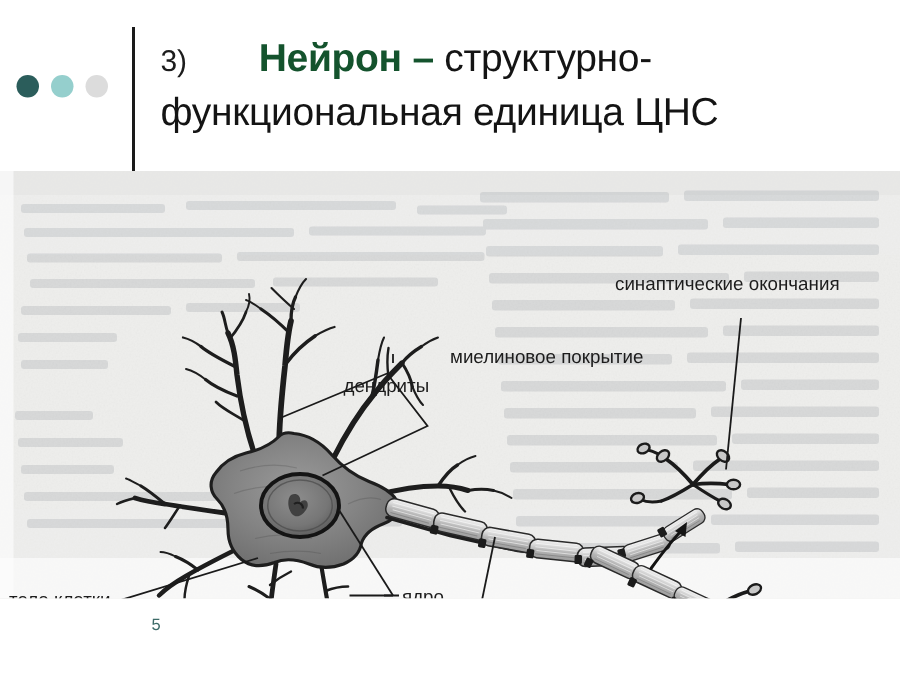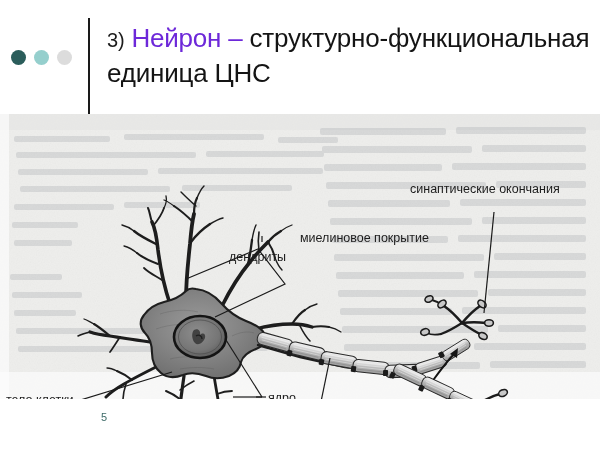--- a/index.html
+++ b/index.html
@@ -58,22 +58,23 @@
     font-size: 26px;
     line-height: 33px;
     color: #141414;
     letter-spacing: -0.2px;
   }
   #title-index {
     font-size: 20px;
     color: #1c1c1c;
   }
   #title-keyword {
-    font-weight: normal;
-    color: #6d28d9;
+    font-weight: bold;
+    color: #14532d;
+    margin-left: 41px;
   }
 
   
   #figure-region {
     position: absolute;
     left: 0;
     top: 114px;
     width: 600px;
     height: 285px;
     overflow: hidden;

